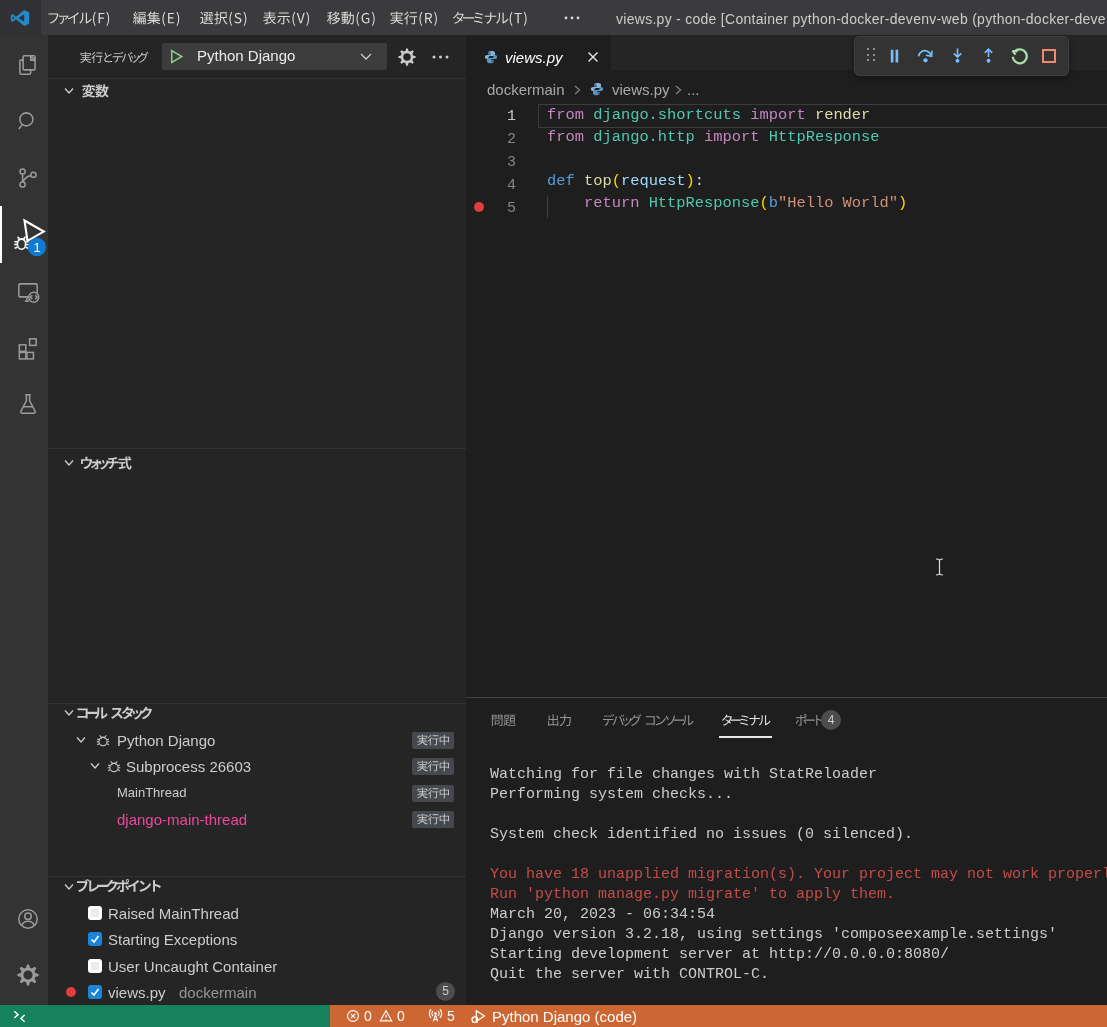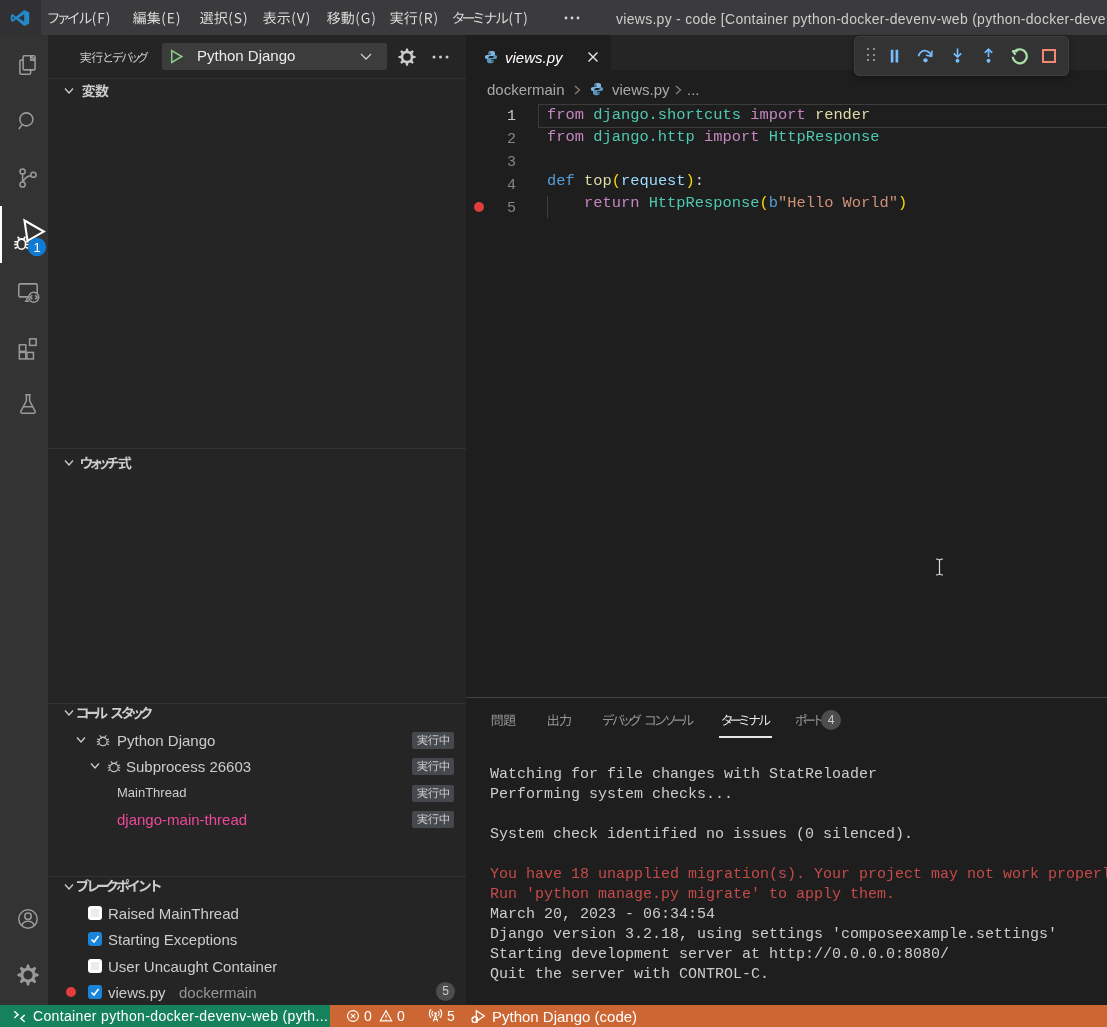--- a/index.html
+++ b/index.html
@@ -405,21 +405,20 @@
 Run 'python manage.py migrate' to apply them.</span>
 March 20, 2023 - 06:34:54
 Django version 3.2.18, using settings 'composeexample.settings'
 Starting development server at http://0.0.0.0:8080/
 Quit the server with CONTROL-C.</div>
     <div class="abs" style="left:0;top:1005px;width:1107px;height:22px;background:#cc6633"></div>
     <div class="abs" style="left:0;top:1005px;width:330px;height:22px;background:#16825d"></div>
     <svg class="abs" style="left:12px;top:1009px" width="15" height="15" viewBox="0 0 16 16" fill="none" stroke="#ffffff" stroke-width="1.5">
       <path d="M2.5 2.5 L6.5 6 L2.5 9.5 M13.5 6.5 L9.5 10 L13.5 13.5"></path>
     </svg>
-    <div class="abs" style="left:33px;top:1008px;color:#ffffff;font-size:14px;letter-spacing:0.35px;white-space:nowrap;width:295px;overflow:hidden">Container python-docker-devenv-web (pyth...</div>
     <svg class="abs" style="left:346px;top:1009px" width="14" height="14" viewBox="0 0 16 16" fill="none" stroke="#ffffff" stroke-width="1.3">
       <circle cx="8" cy="8" r="6.2"></circle>
       <path d="M5.5 5.5 L10.5 10.5 M10.5 5.5 L5.5 10.5"></path>
     </svg>
     <div class="abs" style="left:364px;top:1008px;color:#ffffff;font-size:14px">0</div>
     <svg class="abs" style="left:379px;top:1009px" width="14" height="14" viewBox="0 0 16 16" fill="none" stroke="#ffffff" stroke-width="1.3">
       <path d="M8 2 L14.5 13.5 H1.5 Z"></path>
       <path d="M8 6.5 V10 M8 11.5 V12.2"></path>
     </svg>
     <div class="abs" style="left:397px;top:1008px;color:#ffffff;font-size:14px">0</div>

